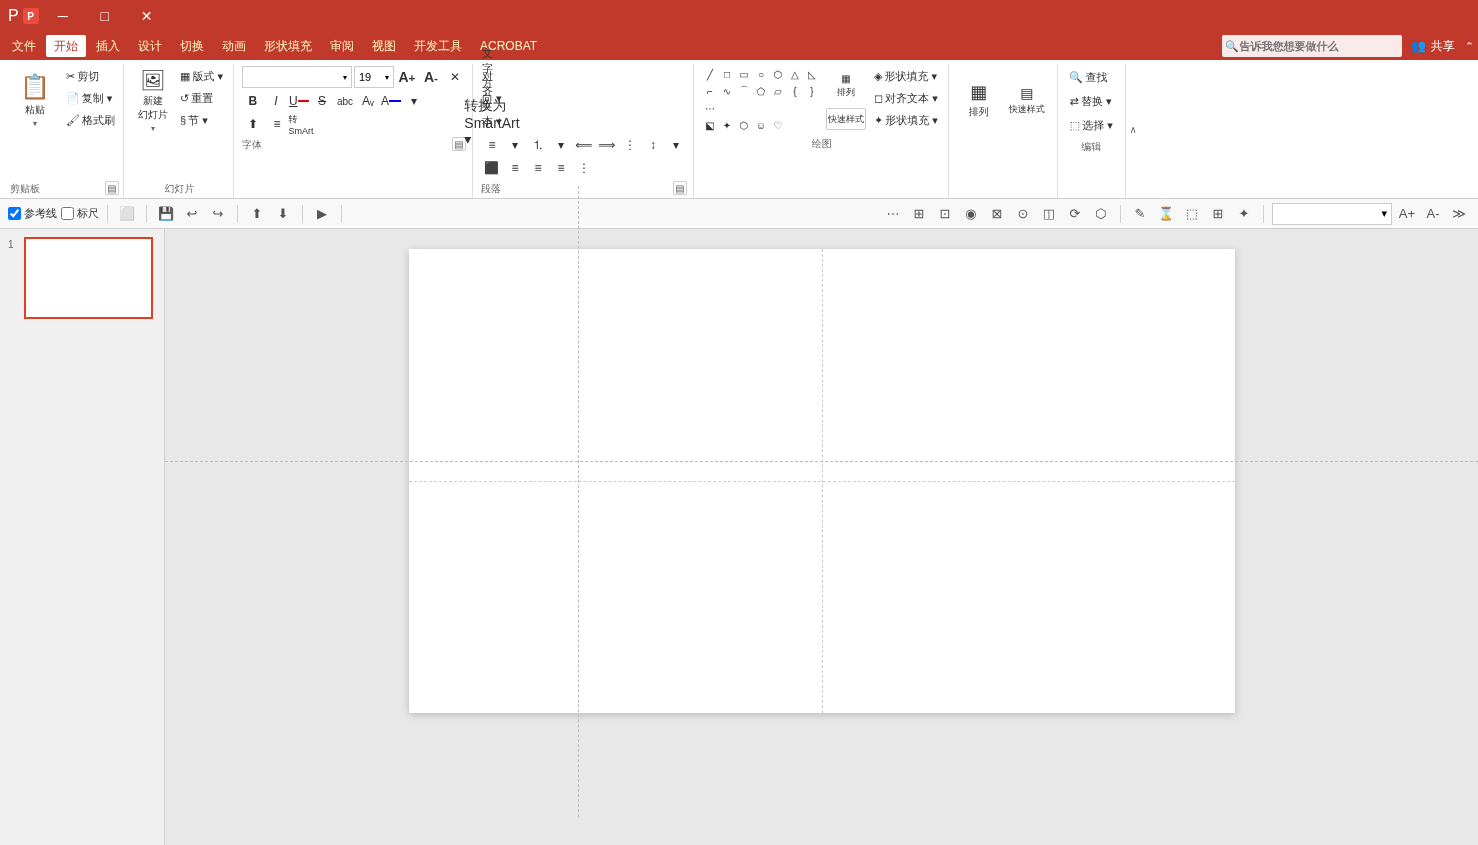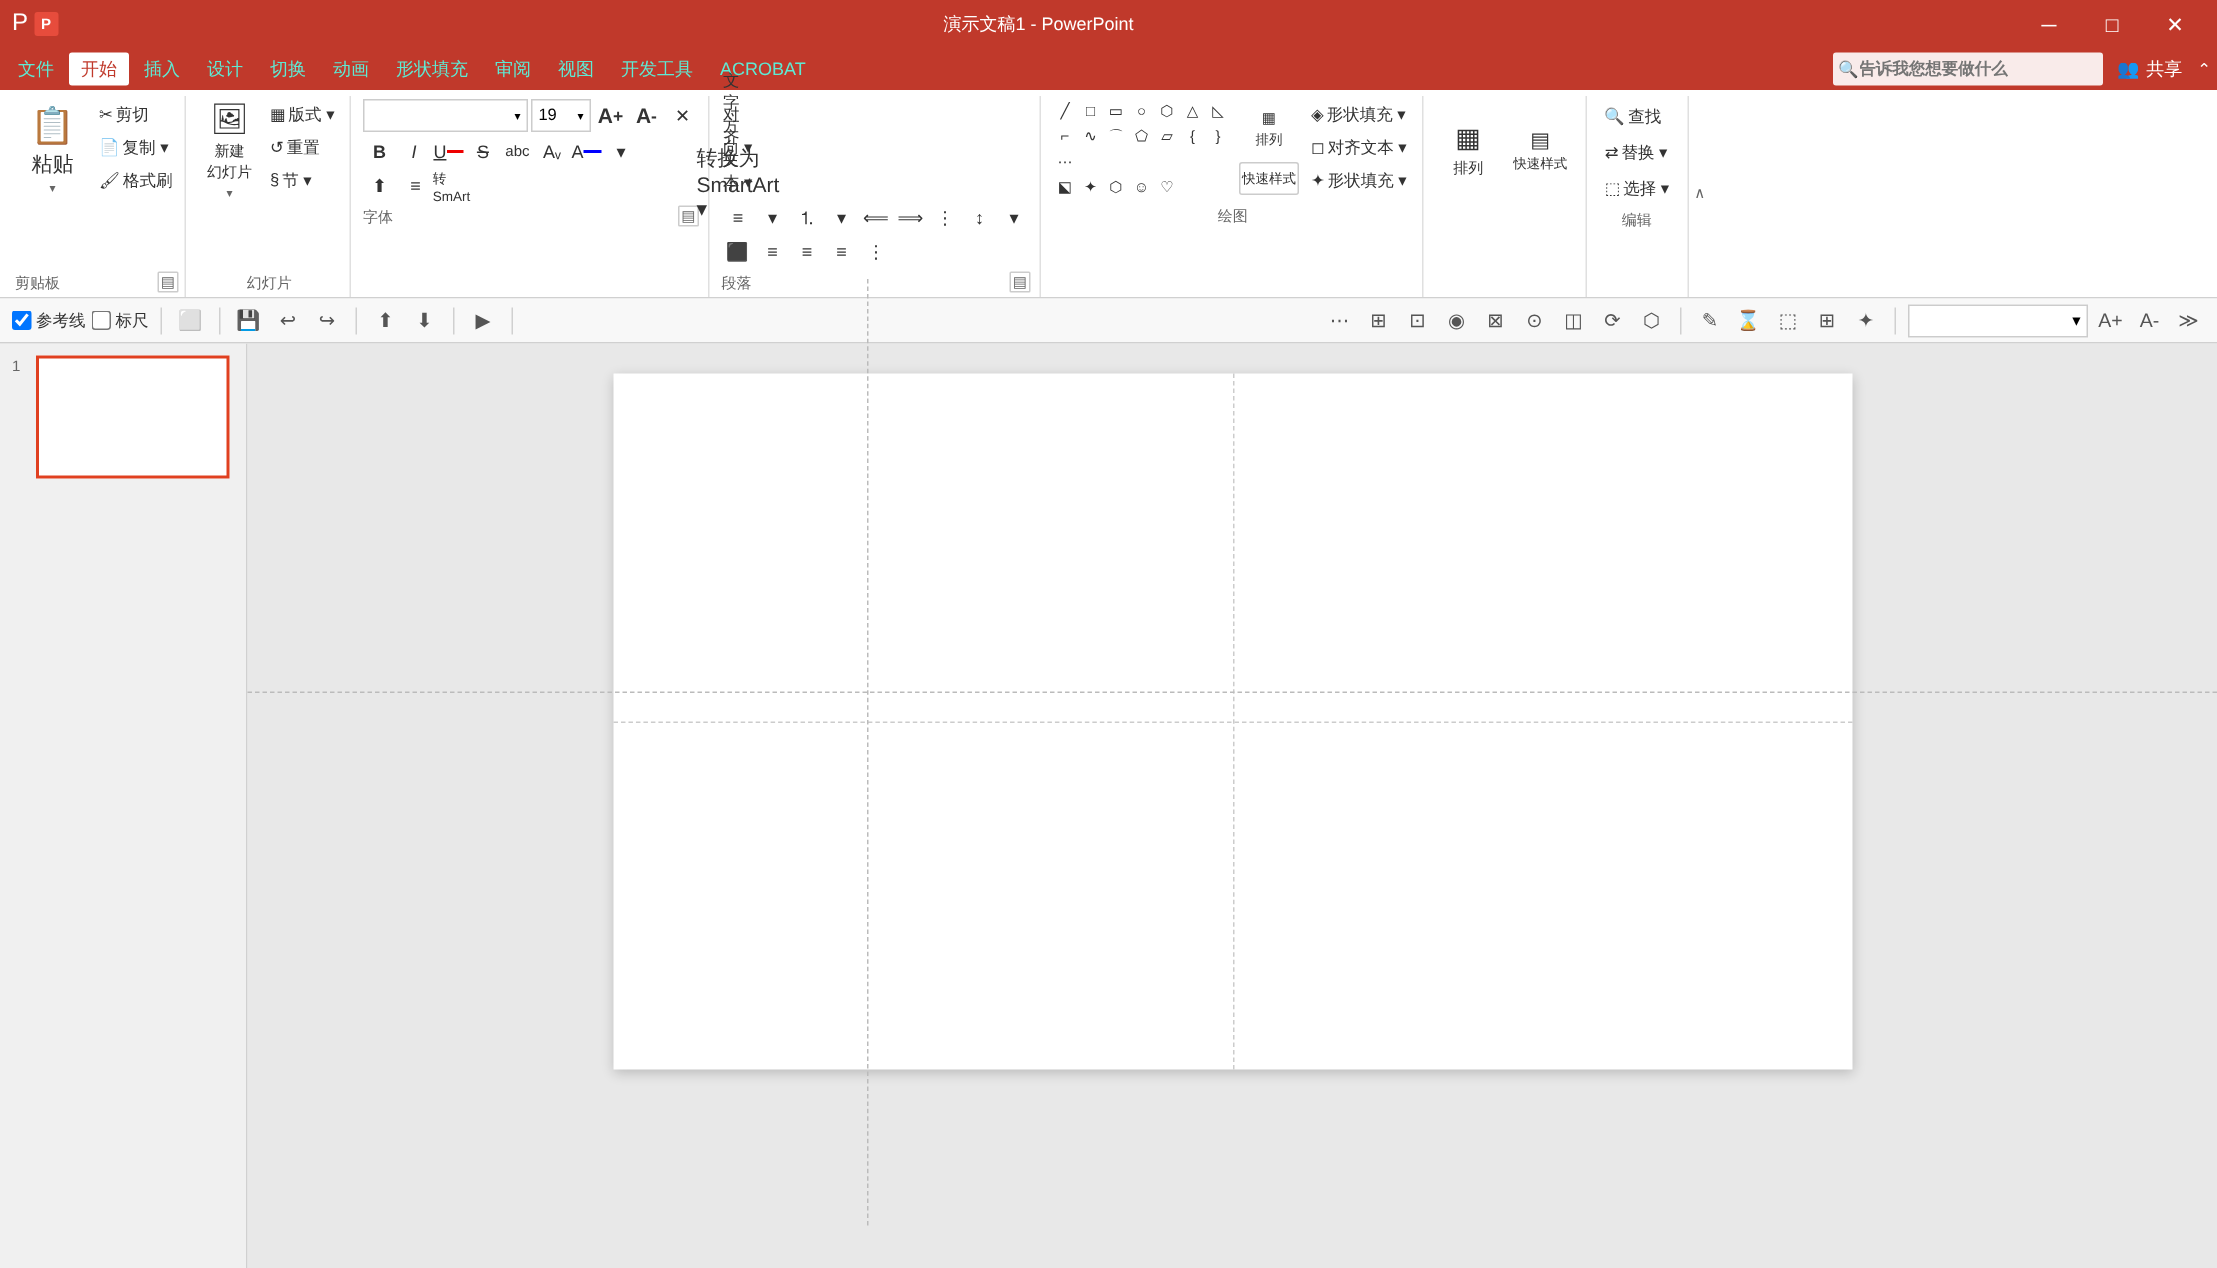--- a/index.html
+++ b/index.html
@@ -22,21 +22,21 @@
     
     #menu-bar {
       height: 28px;
       background: #c0392b;
       display: flex;
       align-items: center;
       padding: 0 4px;
       gap: 2px;
     }
     .menu-item {
-      color: #5eead4;
+      color: #fef9c3;
       padding: 3px 8px;
       font-size: 12px;
       cursor: pointer;
       border-radius: 2px;
       height: 22px;
       display: flex;
       align-items: center;
     }
     .menu-item.active { background: white; color: #c0392b; }
 
@@ -347,21 +347,20 @@
       padding-bottom: 4px;
       align-self: stretch;
     }
   </style>
 </head>
 <body>
 
 <div id="title-bar">
   <span style="font-size:16px; color:white;">P</span>
   <span style="width:16px;height:16px;background:#e74c3c;border-radius:2px;display:inline-flex;align-items:center;justify-content:center;font-size:10px;font-weight:bold;">P</span>
-  <span class="title-text">演示文稿1 - PowerPoint</span>
   <div class="win-btns">
     <div class="win-btn">─</div>
     <div class="win-btn">□</div>
     <div class="win-btn" style="hover-background:#e81123;">✕</div>
   </div>
 </div>
 
 <div id="menu-bar">
   <div class="menu-item">文件</div>
   <div class="menu-item active">开始</div>
@@ -385,21 +384,21 @@
   <div class="win-btn" style="color:white;font-size:11px;">⌃</div>
 </div>
 
 <div id="ribbon">
   <div class="ribbon-row1">
 
     <div class="ribbon-group" style="padding-right:4px;">
       <div class="ribbon-group-content">
         <div class="btn-big" style="min-width:50px;">
           <span style="font-size:24px;">📋</span>
-          <span style="font-size:14px;">粘贴</span>
+          <span style="font-size:10px;">粘贴</span>
           <span style="font-size:8px;color:#666;">▾</span>
         </div>
         <div style="display:flex;flex-direction:column;gap:2px;justify-content:center;">
           <div class="btn-small">
             <span>✂</span>
             <span>剪切</span>
           </div>
           <div class="btn-small">
             <span>📄</span>
             <span>复制 ▾</span>

